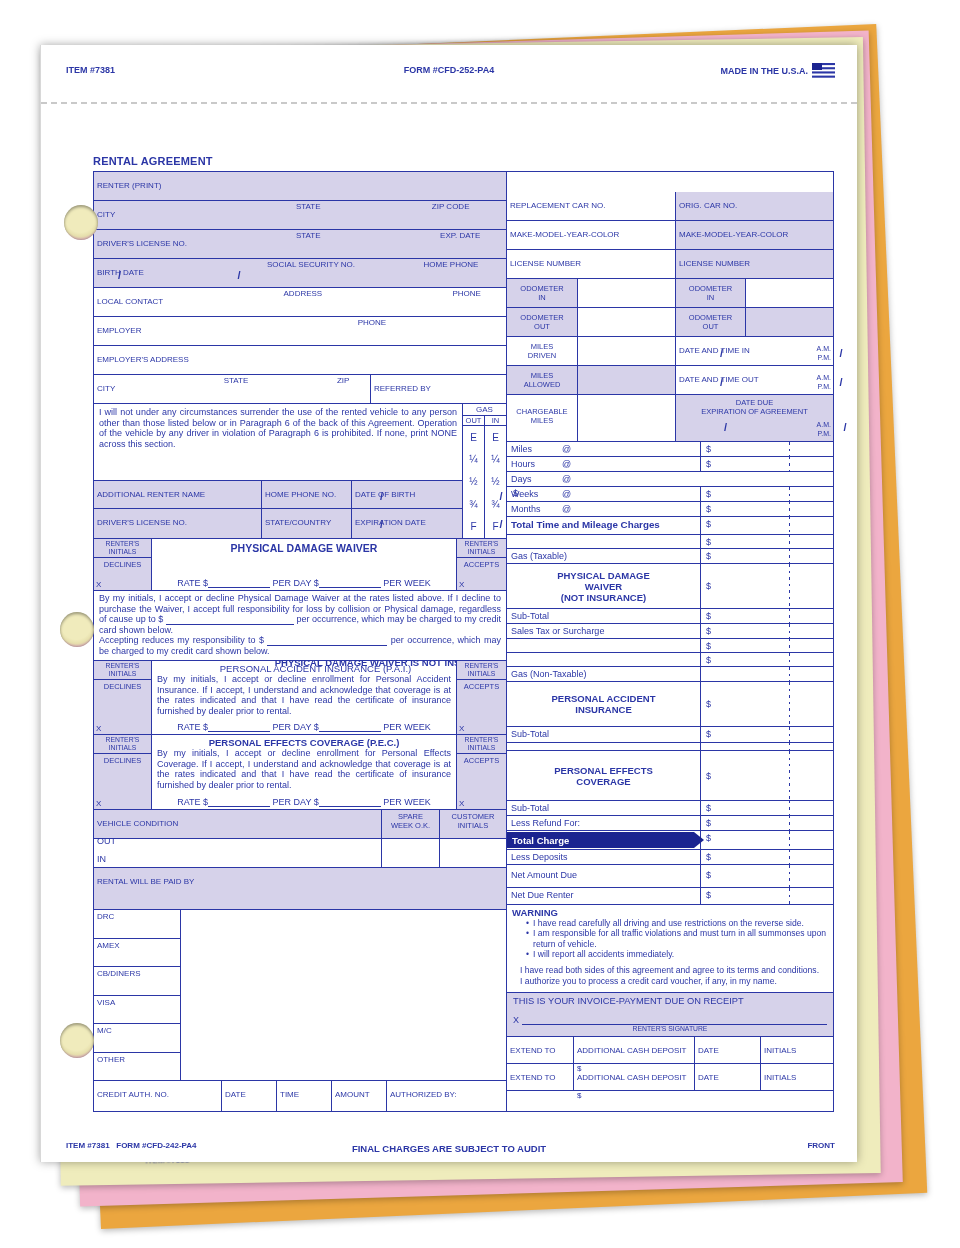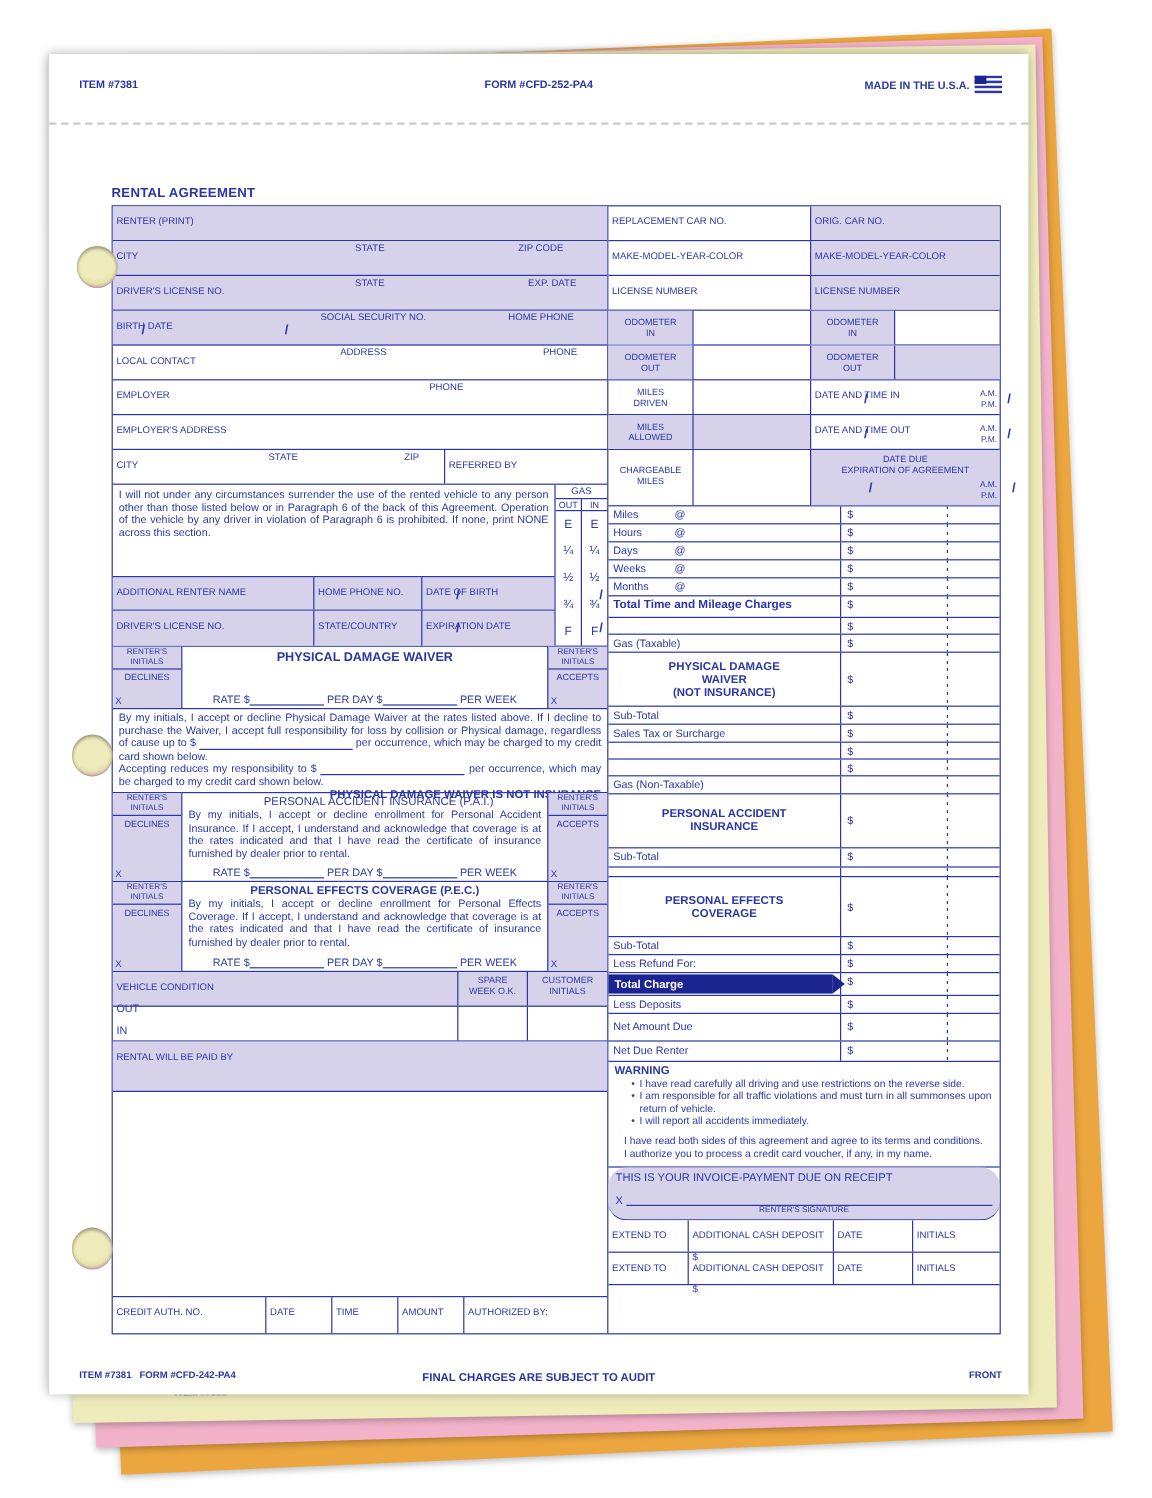--- a/index.html
+++ b/index.html
@@ -16,21 +16,21 @@
   .ghost{position:absolute;font-size:8px;color:var(--ink);opacity:.4;filter:blur(.6px);font-weight:bold;white-space:nowrap;}
   .sheet{position:absolute;left:40px;top:45px;width:817px;height:1117px;background:var(--paper);
          box-shadow:0 0 9px rgba(0,0,0,.35);z-index:10;border-left:1px solid #d8d8d8;}
   .perf{position:absolute;left:0;top:57px;width:100%;border-top:2px dashed #c9c9c9;}
   .hdr-item{position:absolute;left:25px;top:20px;font-size:9px;font-weight:bold;}
   .hdr-form{position:absolute;left:0;top:20px;width:100%;text-align:center;font-size:9px;font-weight:bold;}
   .hdr-made{position:absolute;right:22px;top:18px;display:flex;align-items:center;gap:4px;font-size:9px;font-weight:bold;}
   .doc-title{position:absolute;left:52px;top:110px;font-size:11px;font-weight:bold;letter-spacing:.2px;}
   .grid{position:absolute;left:52px;top:126px;width:741px;display:flex;border:1.6px solid var(--ink);}
   .colL{width:413px;border-right:1.6px solid var(--ink);display:flex;flex-direction:column;}
-  .colR{width:326px;display:flex;flex-direction:column;}
+  .colR{width:326px;display:flex;flex-direction:column;justify-content:center;}
   .row{display:flex;border-bottom:1.4px solid var(--ink);position:relative;}
   .row.nb{border-bottom:none;}
   .c{position:relative;padding:2px 3px;}
   .bl{border-left:1.4px solid var(--ink);}
   .sh{background:var(--lav);}
   .l{font-size:8px;line-height:1.1;letter-spacing:0;}
   .abs{position:absolute;}
   .pre{white-space:pre-line;}
   .prew{white-space:pre;}
   .ctr{text-align:center;}
@@ -305,20 +305,28 @@
         </div>
         <div class="c bl" style="width:58px;"></div>
         <div class="c bl" style="flex:1;"></div>
       </div>
 
       <div class="row sh" style="height:42px;">
         <div class="c" style="flex:1;"><span class="l">RENTAL WILL BE PAID BY</span></div>
       </div>
 
       <div class="row" style="height:171px;">
+        <div style="width:87px;display:flex;flex-direction:column;border-right:1.4px solid var(--ink);">
+          <div class="cardbox">DRC</div>
+          <div class="cardbox">AMEX</div>
+          <div class="cardbox">CB/DINERS</div>
+          <div class="cardbox">VISA</div>
+          <div class="cardbox">M/C</div>
+          <div class="cardbox" style="border-bottom:none;">OTHER</div>
+        </div>
         <div style="flex:1;"></div>
       </div>
 
       <div class="row nb" style="height:30px;">
         <div class="c" style="width:127px;"><span class="l">CREDIT AUTH. NO.</span></div>
         <div class="c bl" style="width:55px;"><span class="l">DATE</span></div>
         <div class="c bl" style="width:55px;"><span class="l">TIME</span></div>
         <div class="c bl" style="width:55px;"><span class="l">AMOUNT</span></div>
         <div class="c bl" style="flex:1;"><span class="l">AUTHORIZED BY:</span></div>
       </div>
@@ -392,21 +400,21 @@
         <div class="chg">
             <span>$</span>
           </div>
       </div>
       <div class="row" style="height:15px;">
         <div class="rl"><span>Hours</span><span class="abs" style="left:55px;top:2px;">@</span></div>
         <div class="chg">
             <span>$</span>
           </div>
       </div>
-      <div class="row" style="height:15px;">
+      <div class="row" style="height:15px;flex-direction:column;">
         <div class="rl"><span>Days</span><span class="abs" style="left:55px;top:2px;">@</span></div>
         <div class="chg">
             <span>$</span>
           </div>
       </div>
       <div class="row" style="height:15px;">
         <div class="rl"><span>Weeks</span><span class="abs" style="left:55px;top:2px;">@</span></div>
         <div class="chg">
             <span>$</span>
           </div>
@@ -548,21 +556,21 @@
             <span>I am responsible for all traffic violations and must turn in all summonses upon return of vehicle.</span>
           </div>
         <div class="w-b">
             <span>•</span>
             <span>I will report all accidents immediately.</span>
           </div>
         <div class="w-n" style="margin-top:6px;">I have read both sides of this agreement and agree to its terms and conditions.</div>
         <div class="w-n">I authorize you to process a credit card voucher, if any, in my name.</div>
       </div>
 
-      <div class="row sh" style="height:44px;display:block;padding:3px 6px;border-radius:15px;">
+      <div class="row sh" style="height:44px;display:block;padding:3px 6px;">
         <div style="font-size:9.3px;">THIS IS YOUR INVOICE-PAYMENT DUE ON RECEIPT</div>
         <div style="display:flex;align-items:flex-end;margin-top:9px;gap:3px;">
           <span style="font-size:9px;">X</span>
           <span style="flex:1;border-bottom:1.1px solid var(--ink);height:10px;"></span>
         </div>
         <div class="ctr" style="font-size:6.8px;">RENTER'S SIGNATURE</div>
       </div>
 
       <div class="row" style="height:27px;">
         <div class="c" style="width:66px;"><span class="l">EXTEND TO</span></div>

